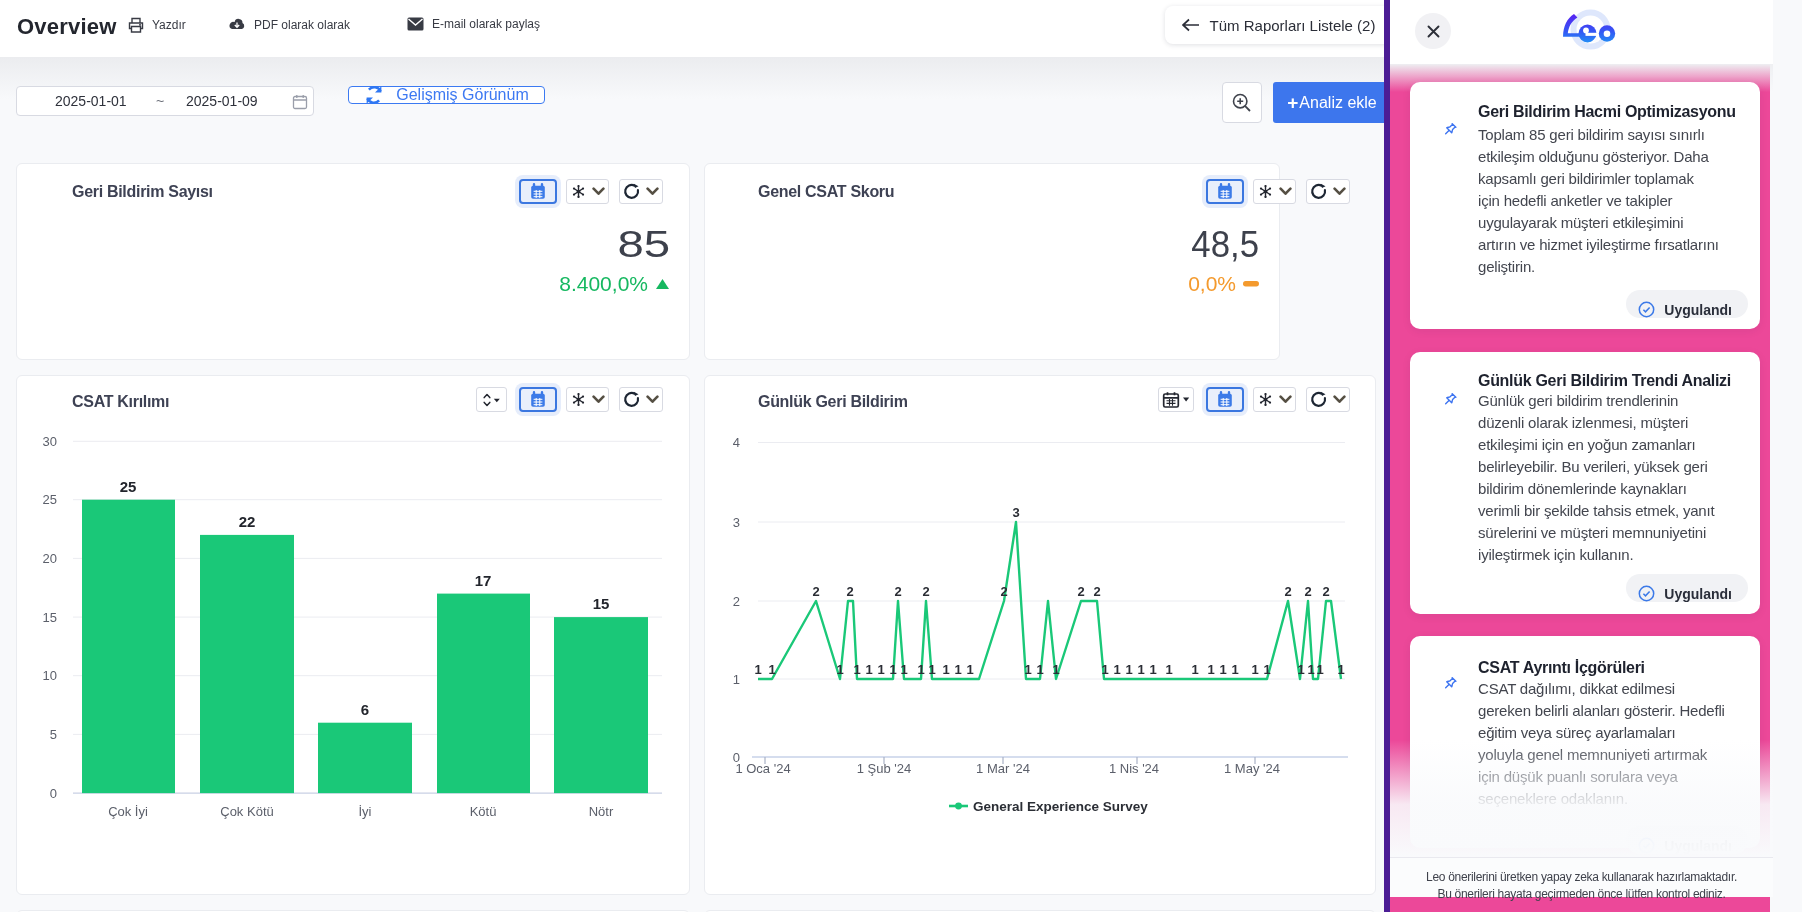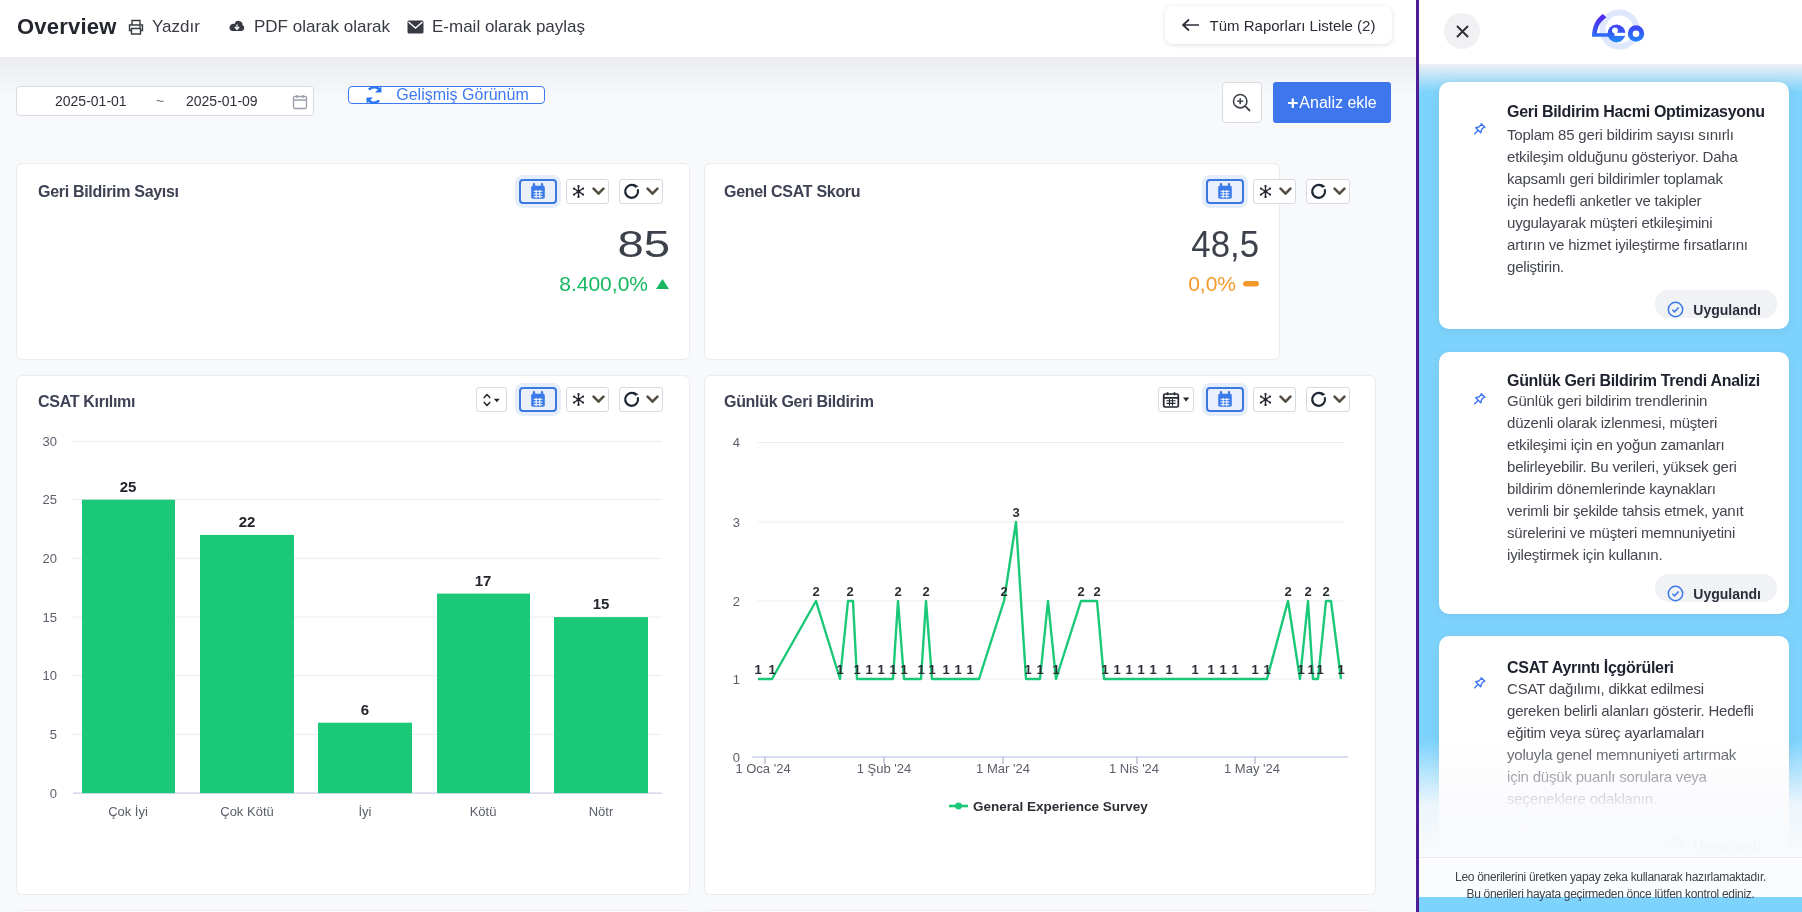--- a/index.html
+++ b/index.html
@@ -3,41 +3,41 @@
 <meta charset="utf-8">
 <style>
 * { margin:0; padding:0; box-sizing:border-box; }
 html,body { width:1802px; height:912px; }
 body { font-family:"Liberation Sans", sans-serif; background:#f8f9fb; overflow:hidden; }
 #app { position:relative; width:1802px; height:912px; }
 
 
 .topbar { position:absolute; left:0; top:0; width:1554px; height:57px; background:#fff; }
 .title { position:absolute; left:17px; top:14px; font-size:22px; font-weight:bold; color:#23262e; letter-spacing:0.2px; }
-.menuitem { position:absolute; top:17px; font-size:17px; color:#383b44; display:flex; align-items:center; gap:8px; }
+.menuitem { position:absolute; top:17px; font-size:12px; color:#383b44; display:flex; align-items:center; gap:8px; }
 .backbtn { position:absolute; left:1165px; top:6px; width:227px; height:38px; background:#fff; border-radius:8px; box-shadow:0 1px 5px rgba(30,34,60,0.14); font-size:15px; color:#2b2e38; display:flex; align-items:center; justify-content:center; gap:10px; }
 
 
 .datebox { position:absolute; left:16px; top:86px; width:298px; height:30px; background:#fff; border:1px solid #d8dae2; border-radius:4px; display:flex; align-items:center; font-size:14px; color:#2e313b; }
 .advbtn { position:absolute; left:348px; top:86px; width:197px; height:18px; background:#fff; border:1.5px solid #3c7af2; border-radius:4px; display:flex; align-items:center; justify-content:center; gap:12px; font-size:16px; color:#3d79f2; }
 .zoombtn { position:absolute; left:1222px; top:82px; width:40px; height:41px; background:#fff; border:1px solid #d8dae2; border-radius:4px; display:flex; align-items:center; justify-content:center; }
 .addbtn { position:absolute; left:1273px; top:82px; width:118px; height:41px; background:#3d76ed; border-radius:3px; color:#fff; font-size:16px; display:flex; align-items:center; justify-content:center; }
 
 
 .card { position:absolute; background:#fff; border:1px solid #eaecf0; border-radius:6px; }
-.cardtitle { position:absolute; font-size:16px; font-weight:bold; color:#3e4254; letter-spacing:-0.3px; }
+.cardtitle { position:absolute; font-size:16px; font-weight:bold; color:#3e4254; letter-spacing:-0.3px;margin-left:34px; }
 .cbtn { position:absolute; height:25px; background:#fff; border:1px solid #d8dae2; border-radius:3px; display:flex; align-items:center; justify-content:center; gap:6px; }
 .cbtn.sel { background:#e9effb; border:2px solid #3b77e0; border-radius:4px; box-shadow:0 0 0 4px rgba(59,119,224,0.13); }
 .bignum { position:absolute; font-size:37px; color:#3d414c; text-align:right; }
 .trend { position:absolute; font-size:21px; text-align:right; display:flex; align-items:center; justify-content:flex-end; gap:7px; }
 .trend.green { color:#16b860; }
 .trend.orange { color:#f49a2d; }
 
 
-.sidebar { position:absolute; left:1416px; top:0; width:386px; height:912px; background:#7dd3fc; border-left:3px solid #4c1d95; }
+.sidebar { position:absolute; left:1384px; top:0; width:386px; height:912px; background:#ec4899; border-left:6px solid #4c1d95; }
 .closebtn { position:absolute; left:20px; top:12px; width:36px; height:36px; border-radius:50%; background:#f1f1f4; display:flex; align-items:center; justify-content:center; }
 .scard { position:absolute; left:20px; width:350px; background:#fff; border-radius:10px; box-shadow:0 2px 10px rgba(25,30,60,0.07); }
 .scard .pin { position:absolute; left:50px; top:36px; }
 .stitle { position:absolute; left:68px; font-size:16px; font-weight:bold; color:#1e222e; white-space:nowrap; letter-spacing:-0.3px; }
 .sbody { position:absolute; left:68px; font-size:15px; color:#43464f; line-height:22px; letter-spacing:-0.2px; }
 .pill { position:absolute; height:28px; background:#f1f2f5; border-radius:14px; display:flex; align-items:flex-end; gap:9px; padding:0 16px 0 12px; font-size:14px; font-weight:bold; color:#2a2e3a; }
 .fade { position:absolute; left:0; top:740px; width:383px; height:117px; background:linear-gradient(to bottom, rgba(249,250,252,0) 0%, rgba(249,250,252,0.9) 55%, #f9fafc 100%); }
 .sfooter { position:absolute; left:0; top:857px; width:383px; height:40px; border-top:1px solid #e9e9ef; background:#fbfcfd; font-size:12px; letter-spacing:-0.3px; color:#3f424c; text-align:center; line-height:16.5px; padding-top:11px; }
 </style>
 </head>

